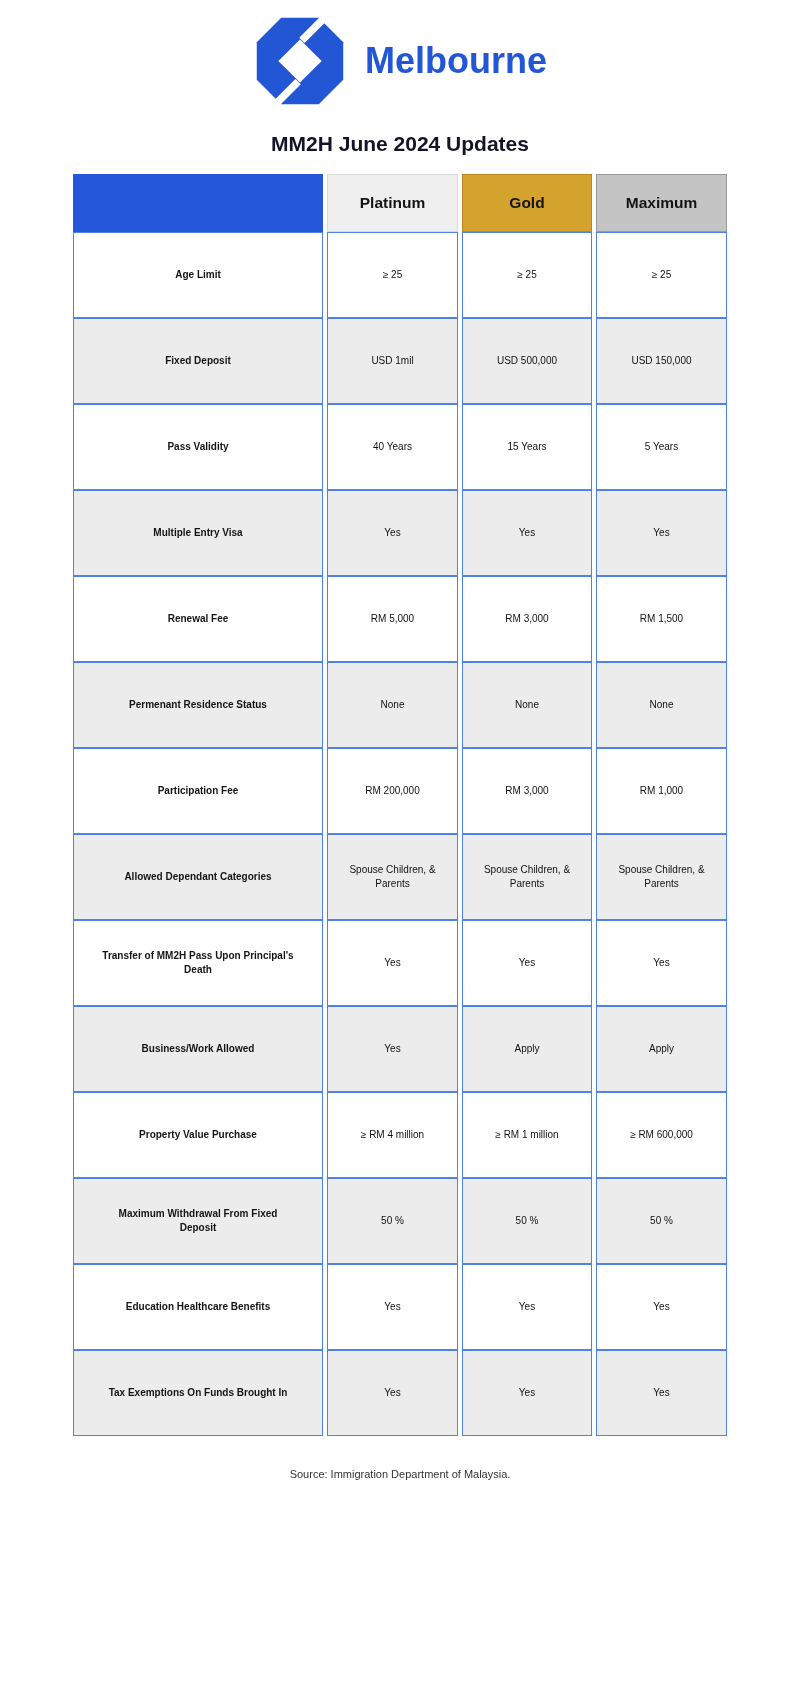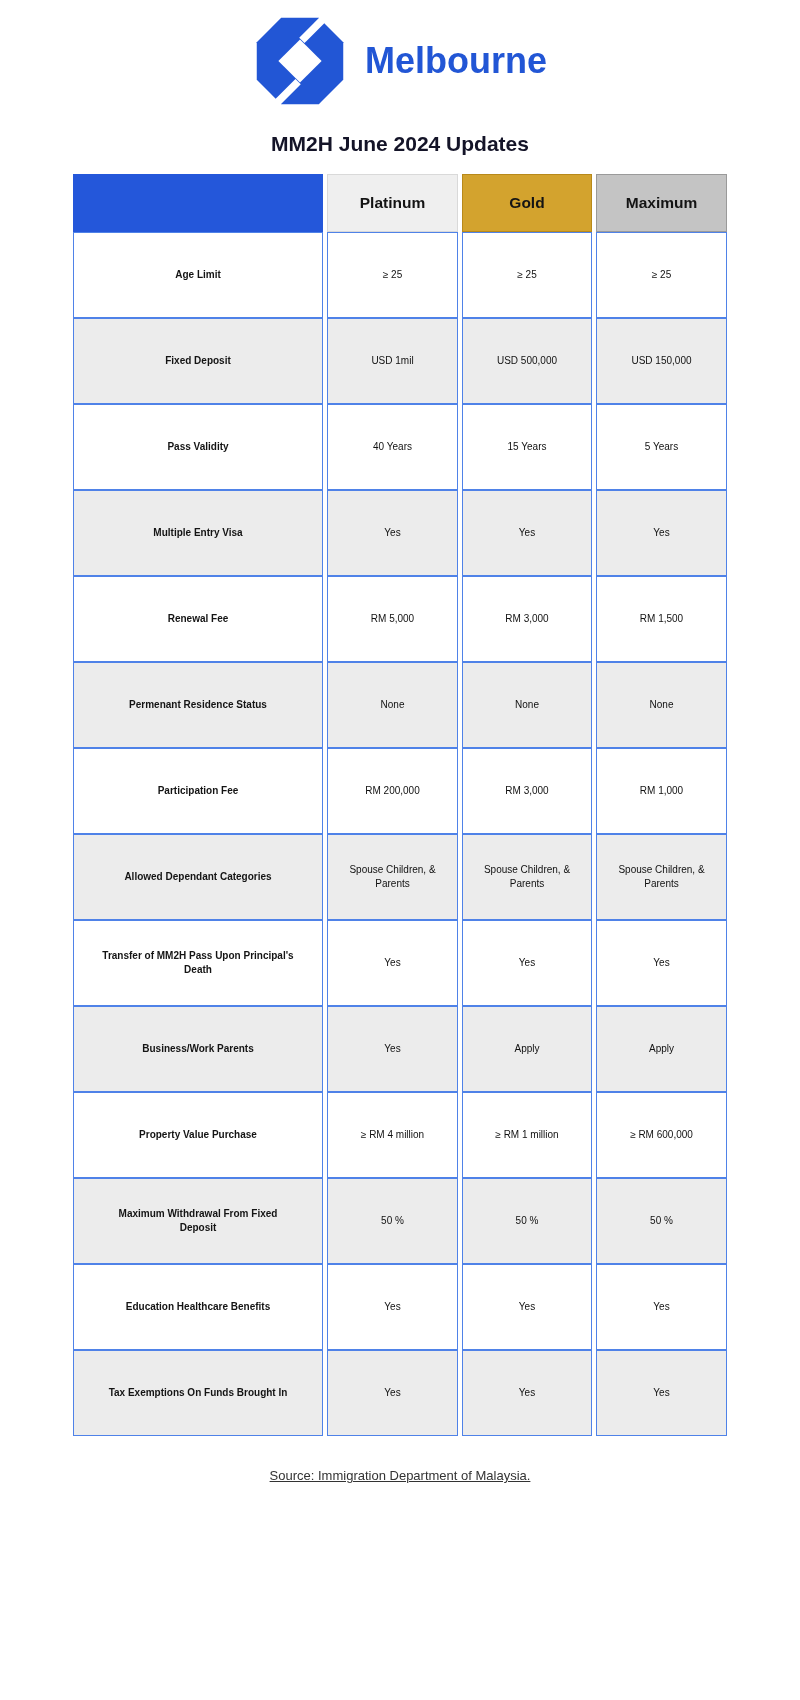--- a/index.html
+++ b/index.html
@@ -69,24 +69,23 @@
   .h-blank{background:var(--header-blue);border-color:var(--header-blue);}
   .h-platinum{background:var(--platinum-bg);border-color:var(--platinum-border);}
   .h-gold{background:var(--gold);border-color:var(--gold-border);}
   .h-silver{background:var(--silver);border-color:var(--silver-border);}
   .lbl{font-weight:700;color:#141414;padding:8px 26px;}
   .r-even{background:var(--row-alt);}
   .r-odd{background:#ffffff;}
   
   .source-note{
     text-align:center;
-    font-size:13px;
+    font-size:11px;
     color:#333;
     margin:32px 0 0 0;
-    text-decoration:underline;
   }
 </style>
 </head>
 <body>
 
 <div class="page">
 
   <header class="brand">
     <span class="logo-wrap">
       <svg width="94" height="94" viewBox="0 0 100 100" aria-hidden="true">
@@ -137,21 +136,21 @@
       <div class="cell r-odd">RM 3,000</div>
       <div class="cell r-odd">RM 1,000</div>
       <div class="cell lbl r-even">Allowed Dependant Categories</div>
       <div class="cell r-even">Spouse Children, &amp; Parents</div>
       <div class="cell r-even">Spouse Children, &amp; Parents</div>
       <div class="cell r-even">Spouse Children, &amp; Parents</div>
       <div class="cell lbl r-odd">Transfer of MM2H Pass Upon Principal's Death</div>
       <div class="cell r-odd">Yes</div>
       <div class="cell r-odd">Yes</div>
       <div class="cell r-odd">Yes</div>
-      <div class="cell lbl r-even">Business/Work Parents</div>
+      <div class="cell lbl r-even">Business/Work Allowed</div>
       <div class="cell r-even">Yes</div>
       <div class="cell r-even">Apply</div>
       <div class="cell r-even">Apply</div>
       <div class="cell lbl r-odd">Property Value Purchase</div>
       <div class="cell r-odd">≥ RM 4 million</div>
       <div class="cell r-odd">≥ RM 1 million</div>
       <div class="cell r-odd">≥ RM 600,000</div>
       <div class="cell lbl r-even">Maximum Withdrawal From Fixed Deposit</div>
       <div class="cell r-even">50 %</div>
       <div class="cell r-even">50 %</div>

